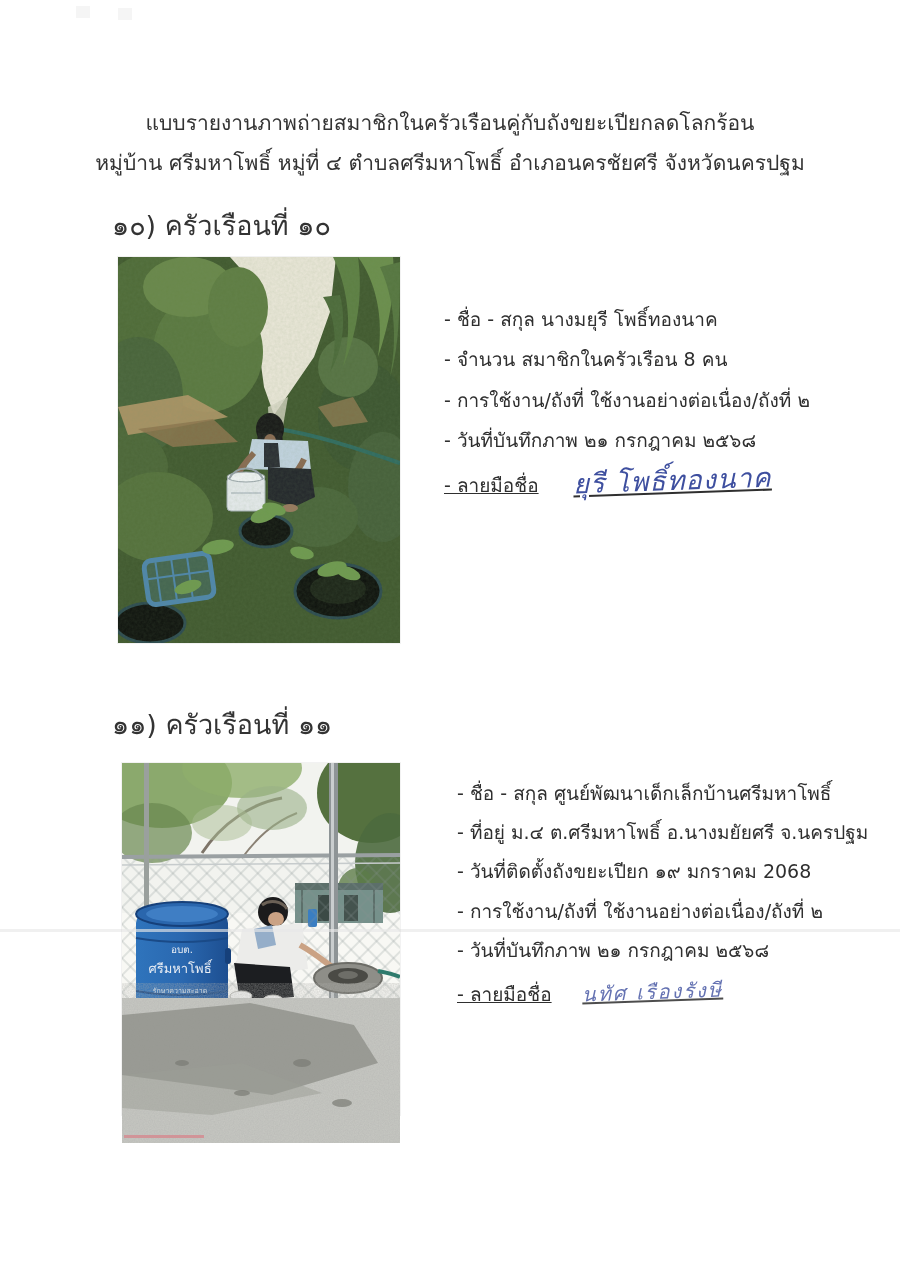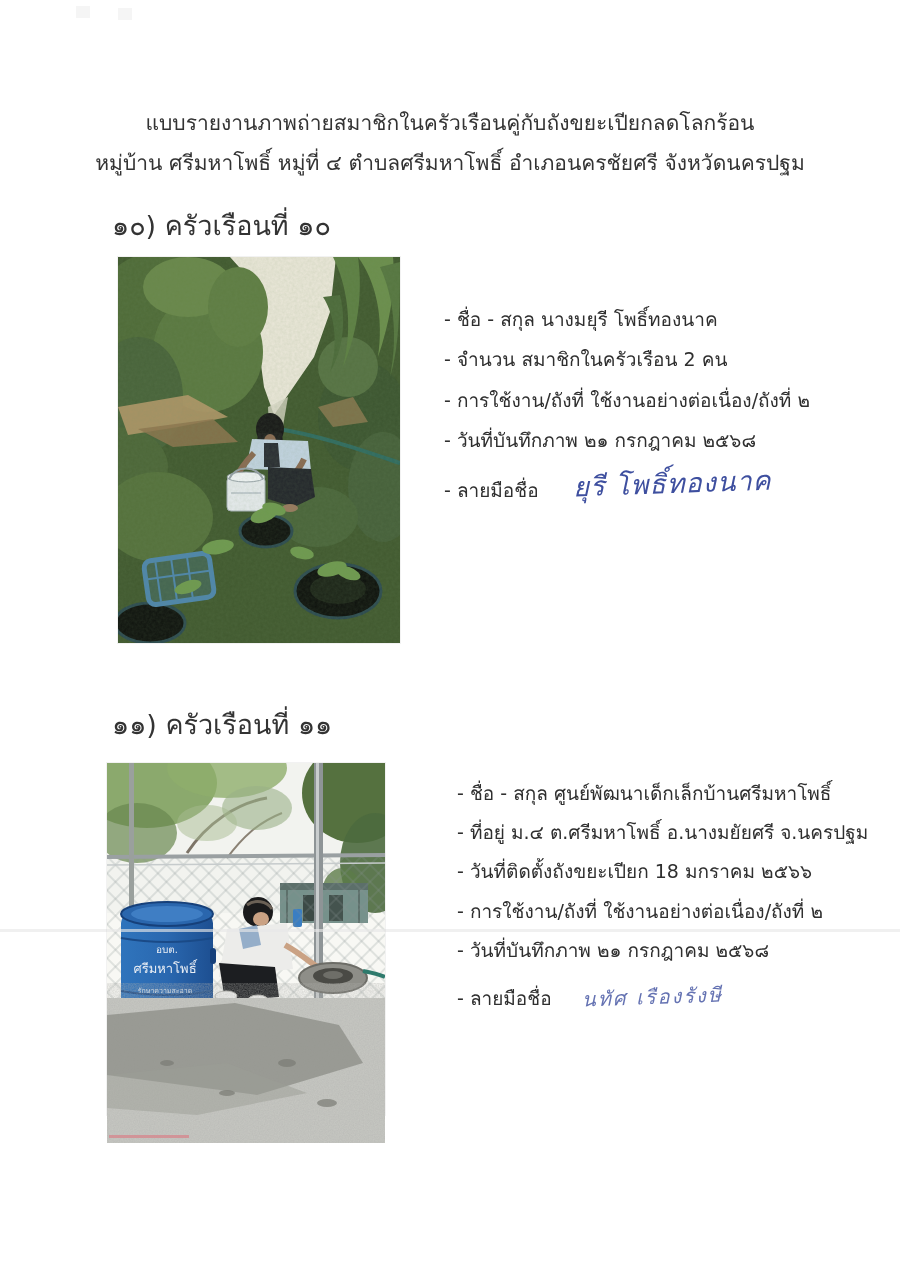--- a/index.html
+++ b/index.html
@@ -12,27 +12,27 @@
   .title{position:absolute;left:0;width:900px;text-align:center;
     font-size:21px;font-weight:500;color:#333;white-space:nowrap;}
   .title1{top:106px;}
   .title2{top:146px;}
   .sec-heading{position:absolute;left:112px;font-size:27px;font-weight:500;color:#333;white-space:nowrap;}
   .h1{top:204px;}
   .h2{top:703px;}
   .photo{position:absolute;box-shadow:0 0 0 1px rgba(0,0,0,0.05);}
   .photo svg{display:block;}
   .p1{left:118px;top:257px;width:282px;height:386px;}
-  .p2{left:107px;top:763px;width:278px;height:352px;}
+  .p2{left:122px;top:763px;width:278px;height:352px;}
   .details{position:absolute;font-size:19px;color:#2f2f2f;}
   .d1{left:444px;top:280px;margin-top:24px;}
   .d2{left:457px;top:778px;}
   .d1 .row{height:40.3px;white-space:nowrap;}
   .d2 .row{height:39.2px;white-space:nowrap;}
-  .sig-row{display:flex;align-items:flex-end;white-space:nowrap;}
+  .sig-row{display:flex;align-items:center;white-space:nowrap;text-decoration:underline;}
   .sig1{display:inline-block;margin-left:34px;margin-top:-10px;
     font-size:27px;font-style:italic;color:#3e4f9f;
     transform:rotate(-2deg);letter-spacing:1px;}
   .sig2{display:inline-block;margin-left:30px;margin-top:-4px;
     font-size:20px;font-style:italic;color:#4a5aa5;opacity:.85;
     transform:rotate(-2deg);letter-spacing:2px;}
   .scan-streak{position:absolute;left:0;top:929px;width:900px;height:3px;
     background:rgba(185,185,185,0.22);}
   .scan-mark{position:absolute;width:14px;height:12px;background:#f5f5f5;}
   .m1{left:76px;top:6px;}
@@ -139,21 +139,21 @@
         <ellipse cx="100" cy="290" rx="16" ry="7" transform="rotate(-10 100 290)"></ellipse>
         <ellipse cx="184" cy="296" rx="12" ry="6" transform="rotate(12 184 296)"></ellipse>
         <ellipse cx="70" cy="330" rx="14" ry="6" transform="rotate(-18 70 330)"></ellipse>
       </g>
       <rect width="282" height="386" filter="url(#leafnoise)" fill="none" opacity="0.5"></rect>
     </svg>
   </div>
 
   <div class="details d1">
     <div class="row">- ชื่อ - สกุล   นางมยุรี  โพธิ์ทองนาค</div>
-    <div class="row">- จำนวน สมาชิกในครัวเรือน  2  คน</div>
+    <div class="row">- จำนวน สมาชิกในครัวเรือน  8  คน</div>
     <div class="row">- การใช้งาน/ถังที่ ใช้งานอย่างต่อเนื่อง/ถังที่ ๒</div>
     <div class="row">- วันที่บันทึกภาพ  ๒๑ กรกฎาคม ๒๕๖๘</div>
     <div class="row sig-row">
       <span>- ลายมือชื่อ</span>
       <span class="sig1">ยุรี โพธิ์ทองนาค</span>
     </div>
   </div>
 
   <div class="sec-heading h2">๑๑) ครัวเรือนที่ ๑๑</div>
 
@@ -253,21 +253,21 @@
         <ellipse cx="60" cy="300" rx="7" ry="3"></ellipse>
       </g>
       <rect x="2" y="372" width="80" height="3" fill="#d4888f" opacity="0.8"></rect>
       <rect x="0" y="166" width="278" height="3" fill="rgba(255,255,255,0.55)"></rect>
     </svg>
   </div>
 
   <div class="details d2">
     <div class="row">- ชื่อ - สกุล   ศูนย์พัฒนาเด็กเล็กบ้านศรีมหาโพธิ์</div>
     <div class="row">- ที่อยู่  ม.๔ ต.ศรีมหาโพธิ์ อ.นางมยัยศรี จ.นครปฐม</div>
-    <div class="row">- วันที่ติดตั้งถังขยะเปียก 18 มกราคม ๒๕๖๖</div>
+    <div class="row">- วันที่ติดตั้งถังขยะเปียก ๑๙ มกราคม 2068</div>
     <div class="row">- การใช้งาน/ถังที่ ใช้งานอย่างต่อเนื่อง/ถังที่ ๒</div>
     <div class="row">- วันที่บันทึกภาพ  ๒๑ กรกฎาคม ๒๕๖๘</div>
     <div class="row sig-row">
       <span>- ลายมือชื่อ</span>
       <span class="sig2">นทัศ เรืองรังษี</span>
     </div>
   </div>
 
   <div class="scan-streak"></div>
 

